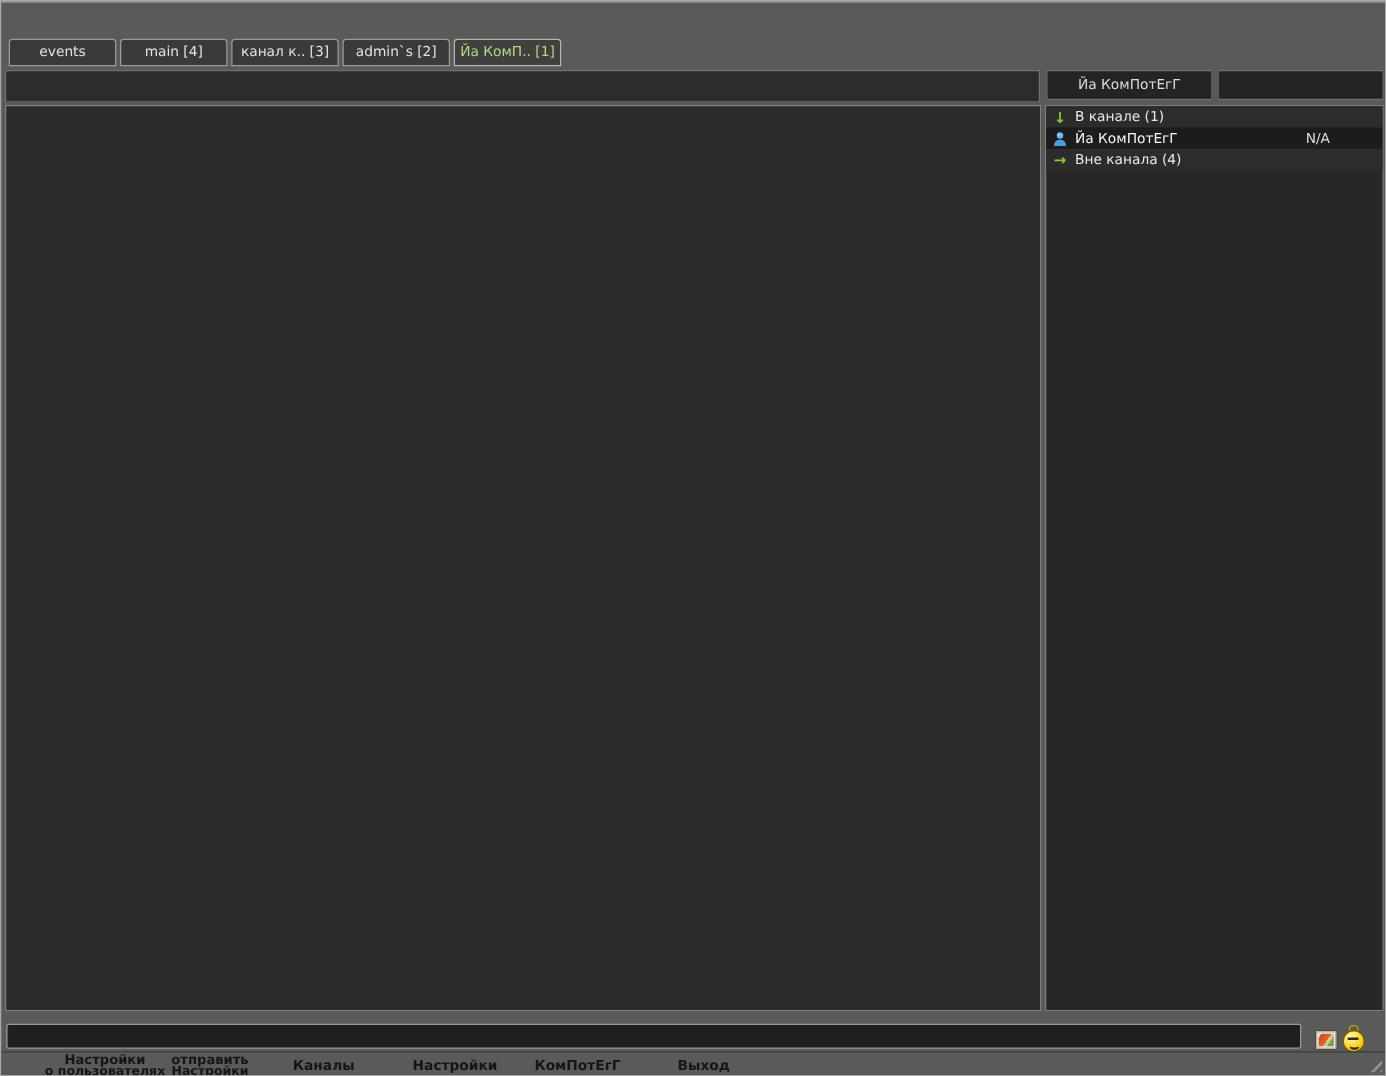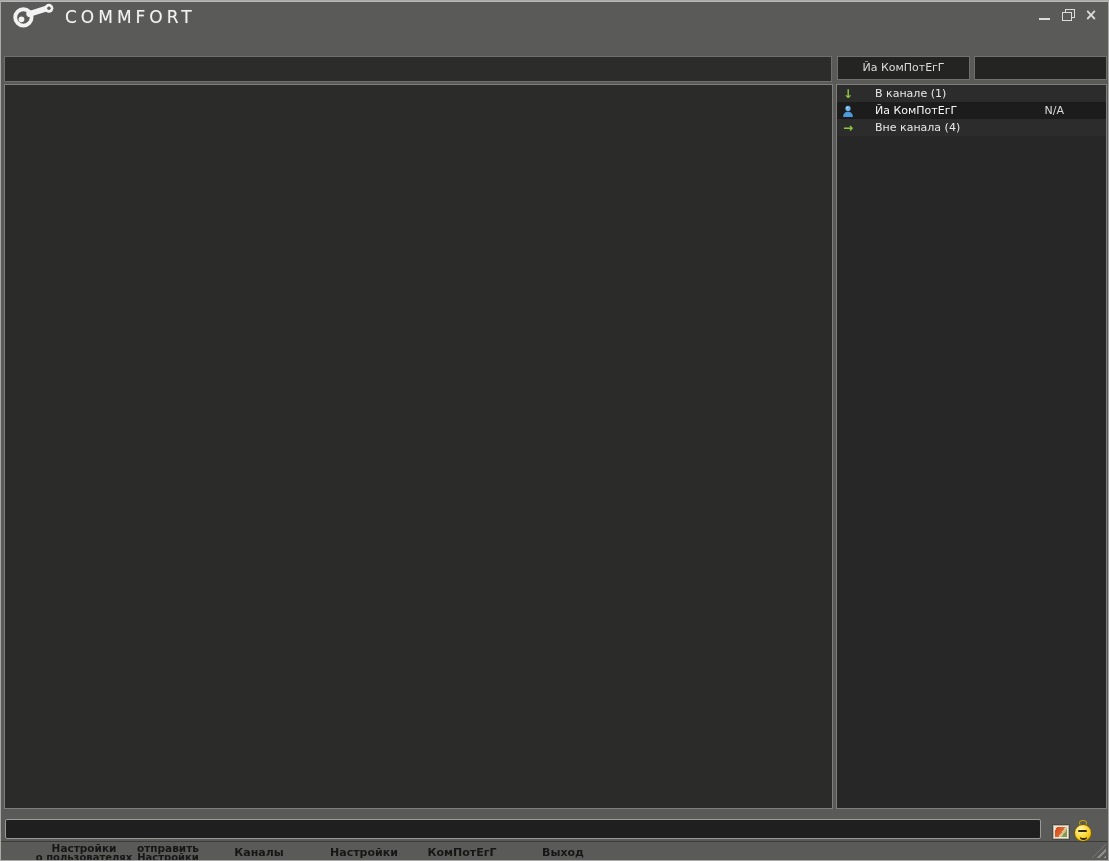--- a/index.html
+++ b/index.html
@@ -37,21 +37,21 @@
   .chat-area{position:absolute;left:3px;top:83px;width:829px;height:725px;background:#2b2b2a;
     border:1px solid #7e7e7c;box-sizing:border-box;}
   .user-list{position:absolute;left:835px;top:83px;width:271px;height:725px;background:#272727;
     border:1px solid #7e7e7c;box-sizing:border-box;}
 
   .ul-row{position:relative;height:17px;display:flex;align-items:center;
     font-size:11px;color:#e8e8e8;background:#2c2c2c;cursor:default;}
   .ul-row.selected{background:#1c1c1c;color:#f5f5f5;}
   .ul-row .glyph{width:16px;text-align:center;font-size:12px;font-weight:bold;color:#8dc63f;margin-left:3px;}
   .ul-row .uicon{width:16px;margin-left:3px;display:flex;justify-content:center;}
-  .ul-row .lbl{margin-left:19px;white-space:nowrap;}
+  .ul-row .lbl{margin-left:4px;white-space:nowrap;}
   .ul-row .status{position:absolute;right:42px;color:#dcdcdc;}
 
   
   .msg-input{position:absolute;left:4px;top:818px;width:1036px;height:20px;background:#1f1f1f;
     border:1px solid #9a9a9a;border-radius:2px;box-sizing:border-box;color:#e8e8e8;
     font-size:12px;padding:0 5px;outline:none;font-family:"DejaVu Sans",sans-serif;}
   .img-icon{position:absolute;left:1052px;top:824px;width:14px;height:12px;background:#efe8d8;
     border:1px solid #b9b0a0;box-shadow:0 0 0 1px #4a4a48;cursor:pointer;}
   .img-icon::before{content:"";position:absolute;left:1px;top:1px;right:1px;bottom:1px;
     background:linear-gradient(125deg,#e3d6b8 12%,#d14a22 12%,#e06a2e 55%,#d9cda2 55%,#c8b780 72%,#7f9c4e 72%);}
@@ -76,36 +76,28 @@
 
   .resize-grip{position:absolute;right:2px;bottom:2px;width:14px;height:14px;cursor:nwse-resize;
     background:repeating-linear-gradient(135deg,transparent 0 3px,#8f8f8d 3px 5px);
     clip-path:polygon(100% 0,100% 100%,0 100%);}
 </style>
 </head>
 <body>
 
 <div class="window">
 
-  <div class="titlebar">
-    <svg class="logo" viewBox="0 0 52 27">
-      <circle cx="15" cy="15" r="8.5" fill="none" stroke="#f2f2f2" stroke-width="4"></circle>
-      <circle cx="13" cy="17" r="3" fill="#f2f2f2"></circle>
-      <line x1="21" y1="11.5" x2="40" y2="5.5" stroke="#f2f2f2" stroke-width="6" stroke-linecap="round"></line>
-      <circle cx="41.5" cy="5.5" r="4.6" fill="#f2f2f2"></circle>
-      <circle cx="41.5" cy="5.5" r="1.8" fill="#5a5a58"></circle>
-    </svg>
-    <div class="app-title">COMMFORT</div>
-    <div class="win-controls">
-      <div class="wc wc-min"></div>
-      <div class="wc wc-restore"></div>
-      <div class="wc wc-close">×</div>
-    </div>
+
+  <div class="tabbar">
+    <div class="tab" style="left:6px">events</div>
+    <div class="tab" style="left:95px">main [4]</div>
+    <div class="tab" style="left:184px">канал к.. [3]</div>
+    <div class="tab" style="left:273px">admin`s [2]</div>
+    <div class="tab active" style="left:362px">Йа КомП.. [1]</div>
   </div>
-
 
   <div class="topicbar"></div>
   <div class="ul-header c1">Йа КомПотЕгГ</div>
   <div class="ul-header c2"></div>
 
   <div class="chat-area"></div>
 
   <div class="user-list">
     <div class="ul-row">
       <span class="glyph">↓</span>

